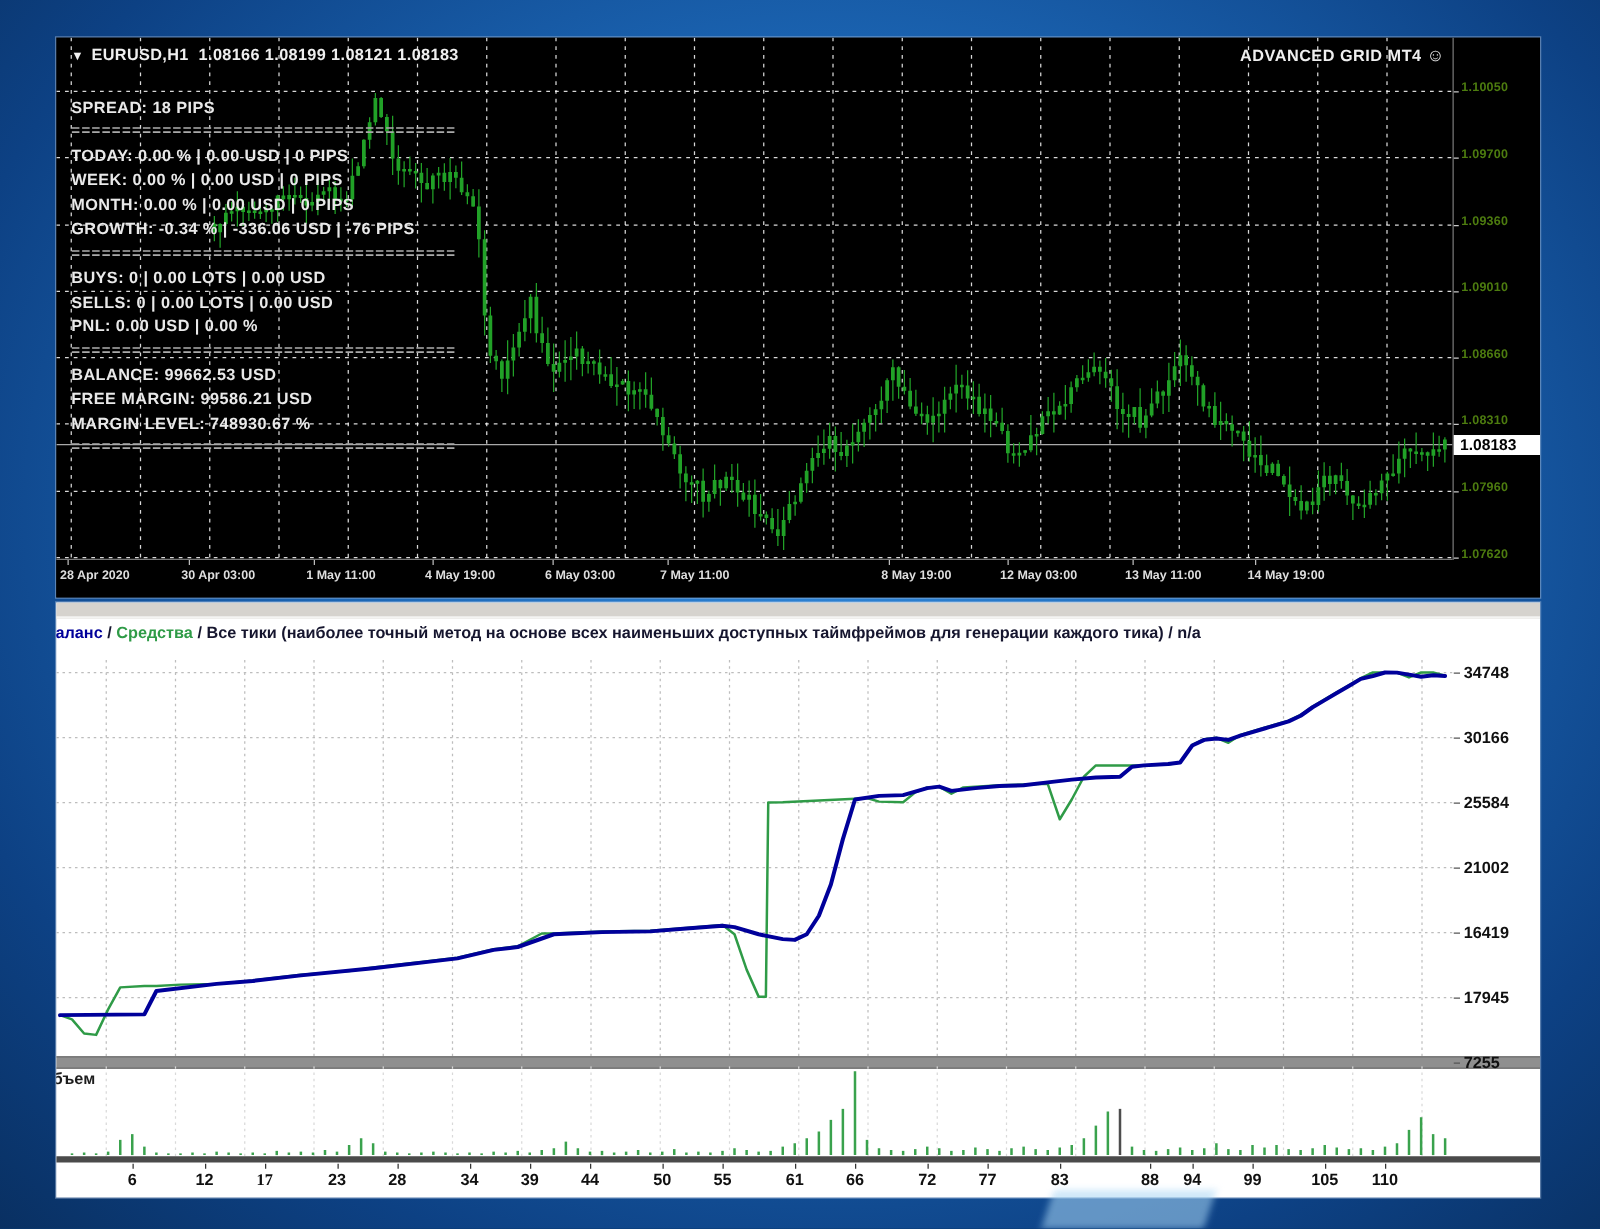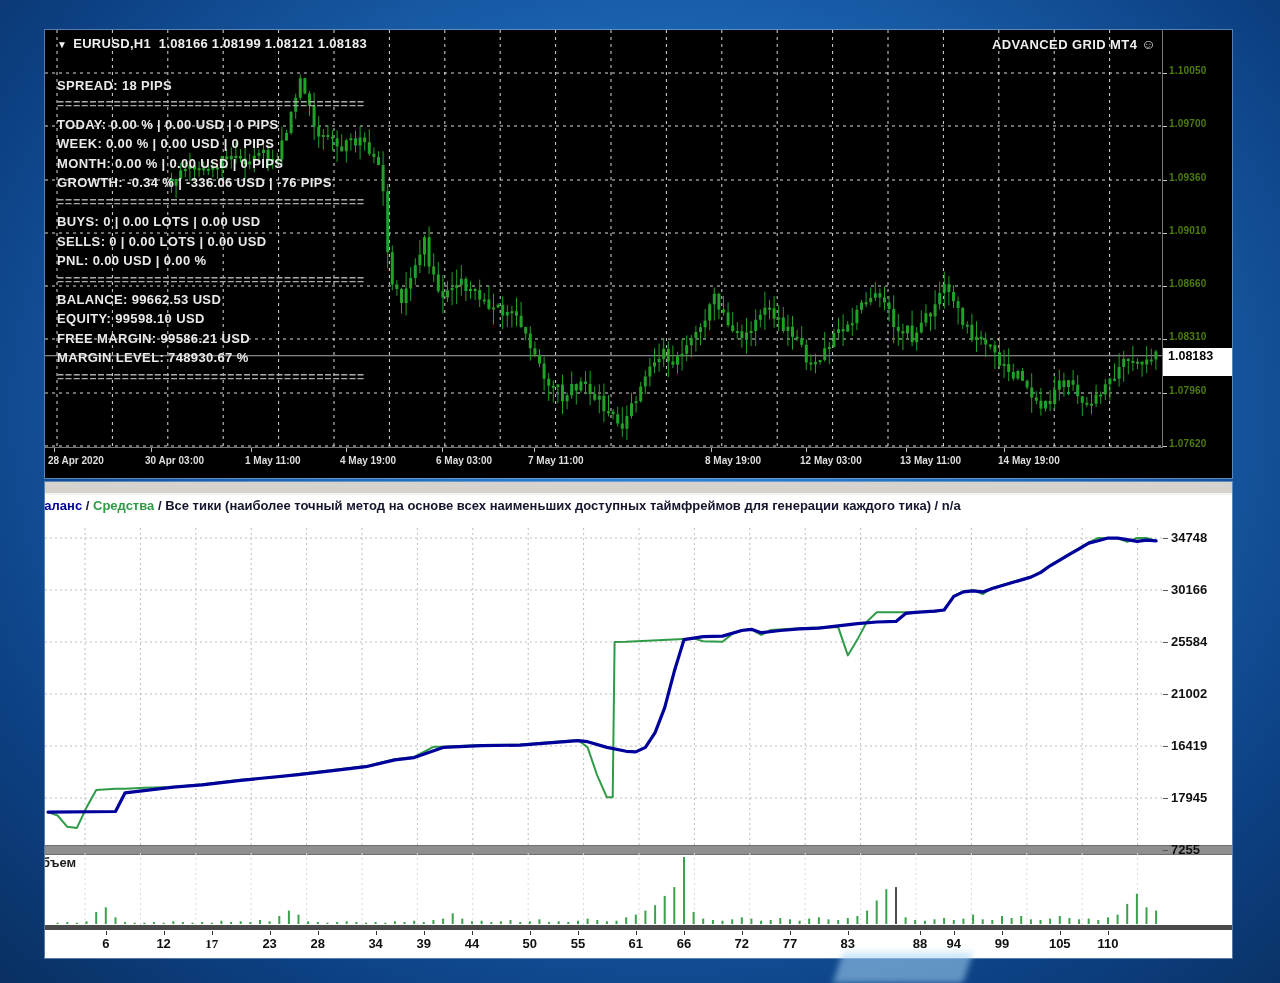--- a/index.html
+++ b/index.html
@@ -18,21 +18,21 @@
     letter-spacing:.3px;white-space:pre;}
   .symbol-line .arrow{font-size:10px;margin-right:6px;}
   .ea-label{position:absolute;top:6px;right:76px;color:#efefef;font-size:13px;font-weight:700;letter-spacing:.4px;white-space:pre;}
   .ea-label .smiley{font-size:14px;}
   #info-panel{position:absolute;left:12px;top:46px;width:400px;}
   .panel-line{color:#e9e9e9;font-size:13px;font-weight:700;letter-spacing:.35px;line-height:19.45px;white-space:pre;}
   .panel-line.sep{color:#a9a9a9;font-size:12px;letter-spacing:1.1px;}
   #price-scale{position:absolute;left:1124px;top:0;width:62px;height:418px;}
   .p-lab{position:absolute;color:#4d7c0f;font-size:10px;font-weight:600;letter-spacing:.2px;}
   .p-lab::before{content:"";position:absolute;left:-6px;top:8px;width:4px;height:1px;background:#c9c9c9;}
-  #cur-price-box{position:absolute;left:1118px;top:318px;width:68px;height:28px;background:#fff;color:#000;
+  #cur-price-box{position:absolute;left:1118px;top:318px;width:68px;height:16px;background:#fff;color:#000;
     font-size:12.5px;font-weight:700;line-height:16px;padding-left:5px;}
   #date-axis{position:absolute;left:0;top:418px;width:1187px;height:30px;background:#000;}
   .d-lab{position:absolute;top:7px;color:#dedede;font-size:10px;font-weight:600;white-space:pre;}
   .d-lab::before{content:"";position:absolute;left:6px;top:-7px;width:1px;height:4px;background:#bbb;}
   
   #tester-window{position:absolute;left:45px;top:482px;width:1187px;height:476px;background:#fff;
     overflow:hidden;box-shadow:0 0 0 1px rgba(180,200,225,.45);}
   #tester-topstrip{position:absolute;left:0;top:0;width:1187px;height:11px;background:#d6d3ce;border-bottom:2px solid #f4f4f2;}
   .t-header{position:absolute;left:-10px;top:16px;font-size:13px;font-weight:700;white-space:pre;color:#15152e;}
   .t-header .h-bal{color:#00009a;}
@@ -107,21 +107,20 @@
         <div class="panel-line">TODAY: 0.00 % | 0.00 USD | 0 PIPS</div>
         <div class="panel-line">WEEK: 0.00 % | 0.00 USD | 0 PIPS</div>
         <div class="panel-line">MONTH: 0.00 % | 0.00 USD | 0 PIPS</div>
         <div class="panel-line">GROWTH: -0.34 % | -336.06 USD | -76 PIPS</div>
         <div class="panel-line sep">======================================</div>
         <div class="panel-line">BUYS: 0 | 0.00 LOTS | 0.00 USD</div>
         <div class="panel-line">SELLS: 0 | 0.00 LOTS | 0.00 USD</div>
         <div class="panel-line">PNL: 0.00 USD | 0.00 %</div>
         <div class="panel-line sep">======================================</div>
         <div class="panel-line">BALANCE: 99662.53 USD</div>
-        <div class="panel-line">EQUITY: 99598.10 USD</div>
         <div class="panel-line">FREE MARGIN: 99586.21 USD</div>
         <div class="panel-line">MARGIN LEVEL: 748930.67 %</div>
         <div class="panel-line sep">======================================</div>
       </div>
     <div id="price-scale">
         <div class="p-lab" style="top: 35px; left: 0px;">1.10050</div>
         <div class="p-lab" style="top: 88px; left: 0px;">1.09700</div>
         <div class="p-lab" style="top: 142px; left: 0px;">1.09360</div>
         <div class="p-lab" style="top: 195px; left: 0px;">1.09010</div>
         <div class="p-lab" style="top: 248px; left: 0px;">1.08660</div>

